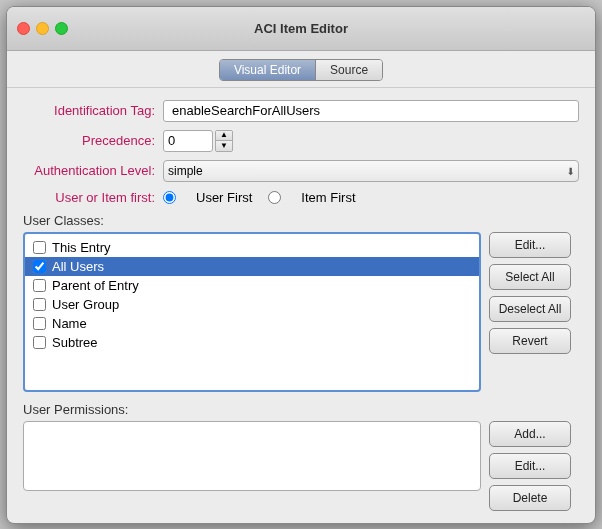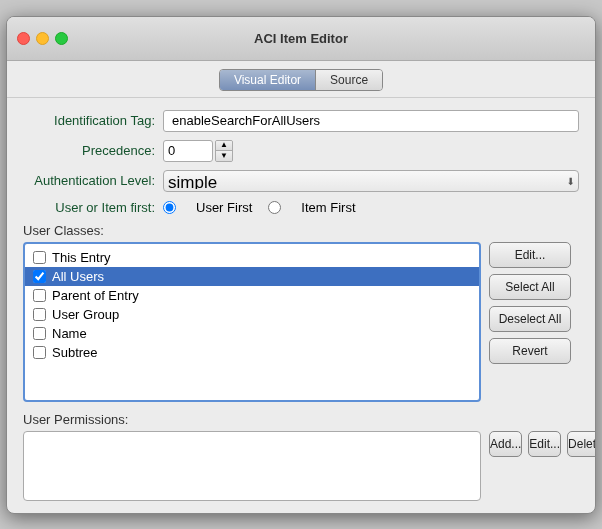--- a/index.html
+++ b/index.html
@@ -81,21 +81,21 @@
     }
     .form-row {
       display: flex;
       align-items: center;
       margin-bottom: 8px;
     }
     .form-label {
       width: 140px;
       text-align: right;
       padding-right: 8px;
-      color: #14532d;
+      color: #be185d;
       font-size: 13px;
       flex-shrink: 0;
     }
     .form-input {
       flex: 1;
       height: 22px;
       border: 1px solid #aaa;
       border-radius: 3px;
       padding: 2px 8px;
       font-size: 13px;
@@ -142,21 +142,21 @@
     .select-wrapper {
       flex: 1;
       position: relative;
     }
     .form-select {
       width: 100%;
       height: 22px;
       border: 1px solid #aaa;
       border-radius: 4px;
       padding: 2px 4px;
-      font-size: 17px;
+      font-size: 12px;
       background: linear-gradient(to bottom, #f8f8f8, #e8e8e8);
       appearance: none;
       -webkit-appearance: none;
       cursor: pointer;
     }
     .select-arrow {
       position: absolute;
       right: 4px;
       top: 50%;
       transform: translateY(-50%);
@@ -239,21 +239,21 @@
       min-height: 70px;
     }
     .bottom-two-col {
       display: flex;
       gap: 8px;
       align-items: flex-start;
       margin-top: 4px;
     }
     .perm-btn-col {
       display: flex;
-      flex-direction: row;
+      flex-direction: column;
       gap: 6px;
       width: 90px;
     }
   </style>
 </head>
 <body>
 
 <div class="window">
 
   <div class="titlebar">

